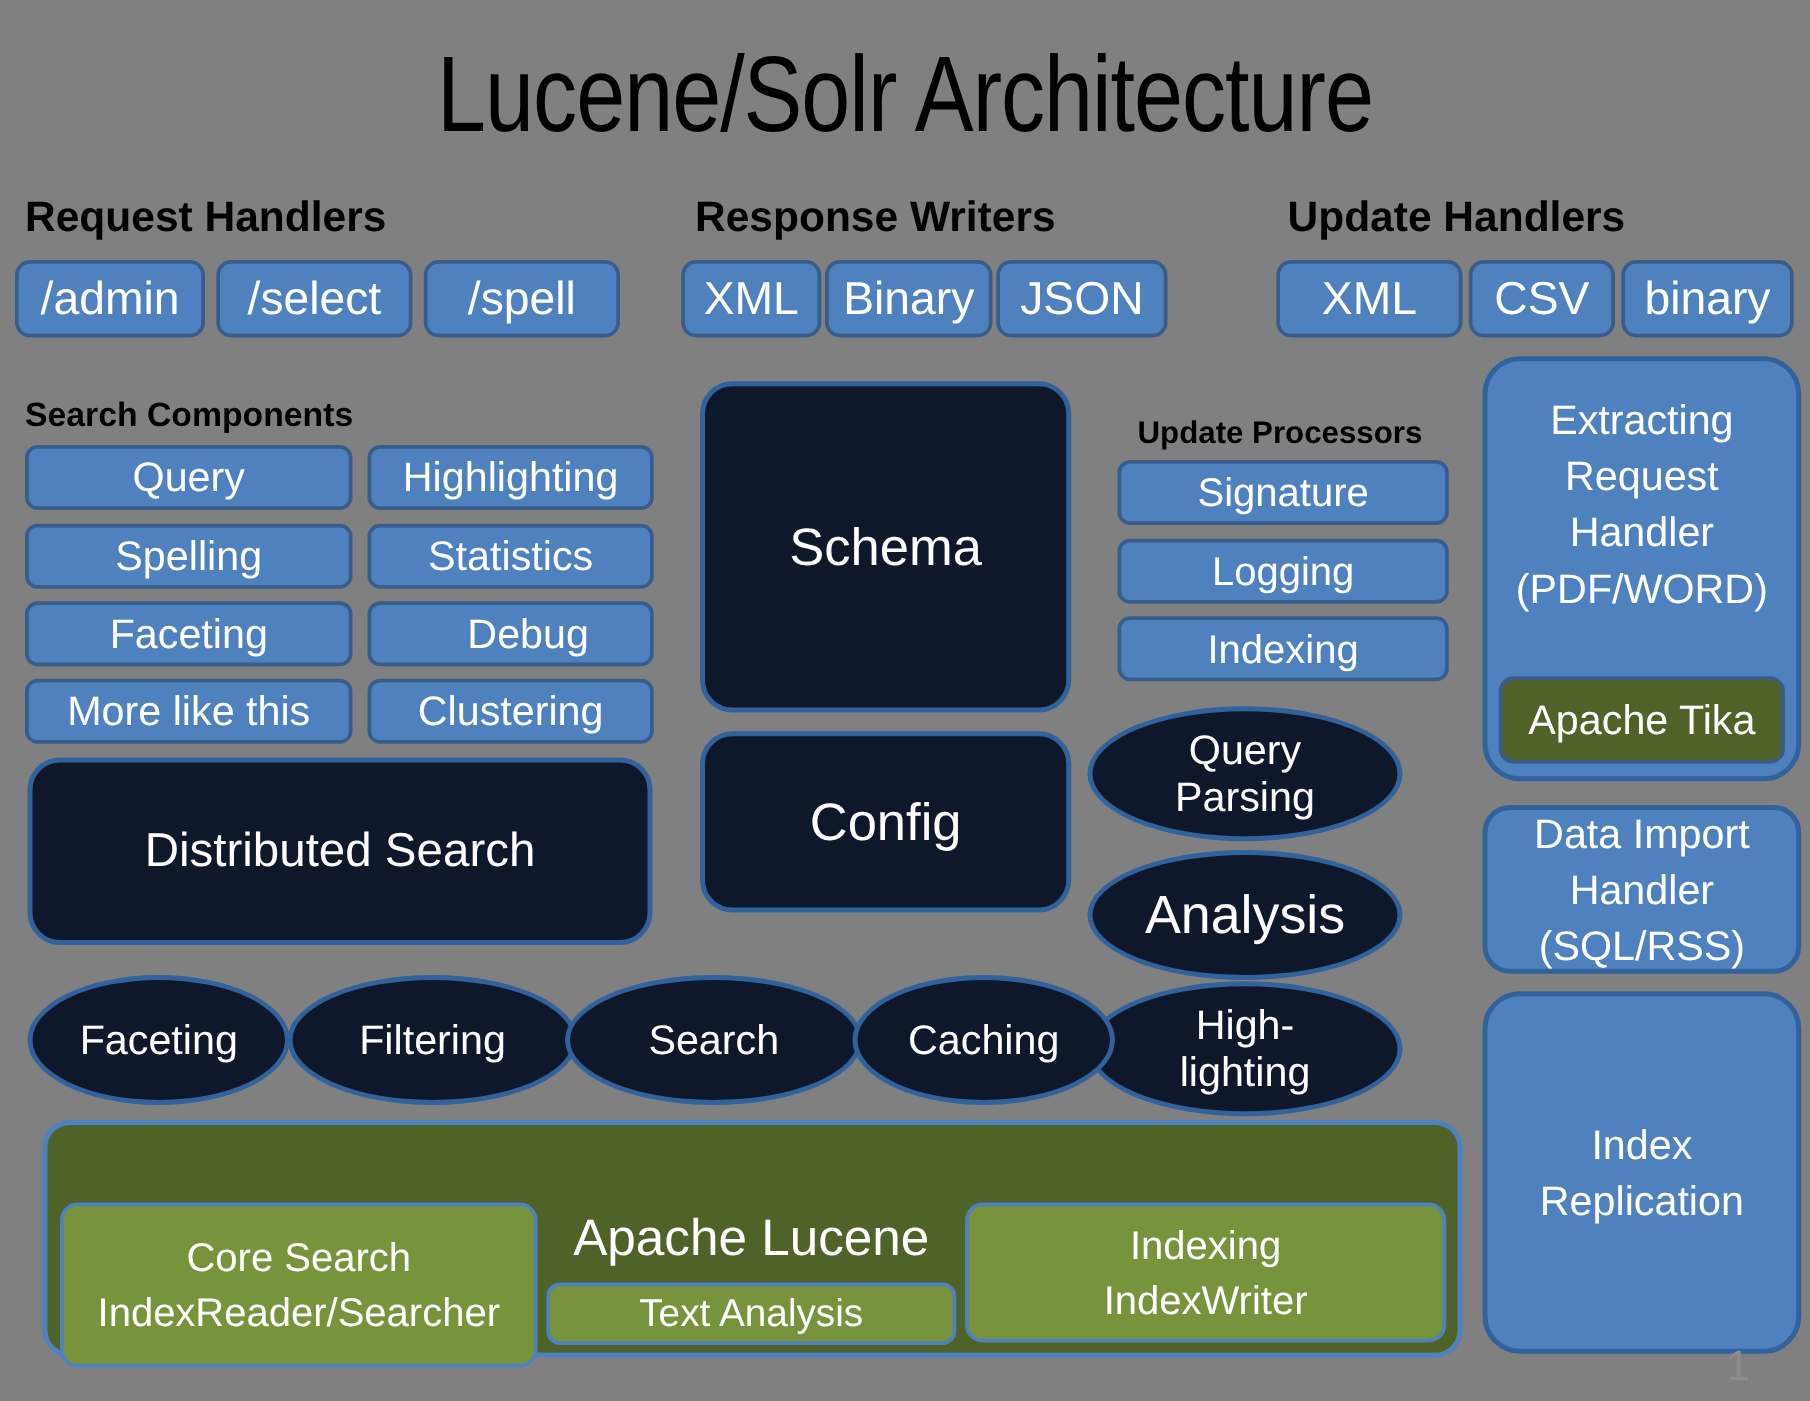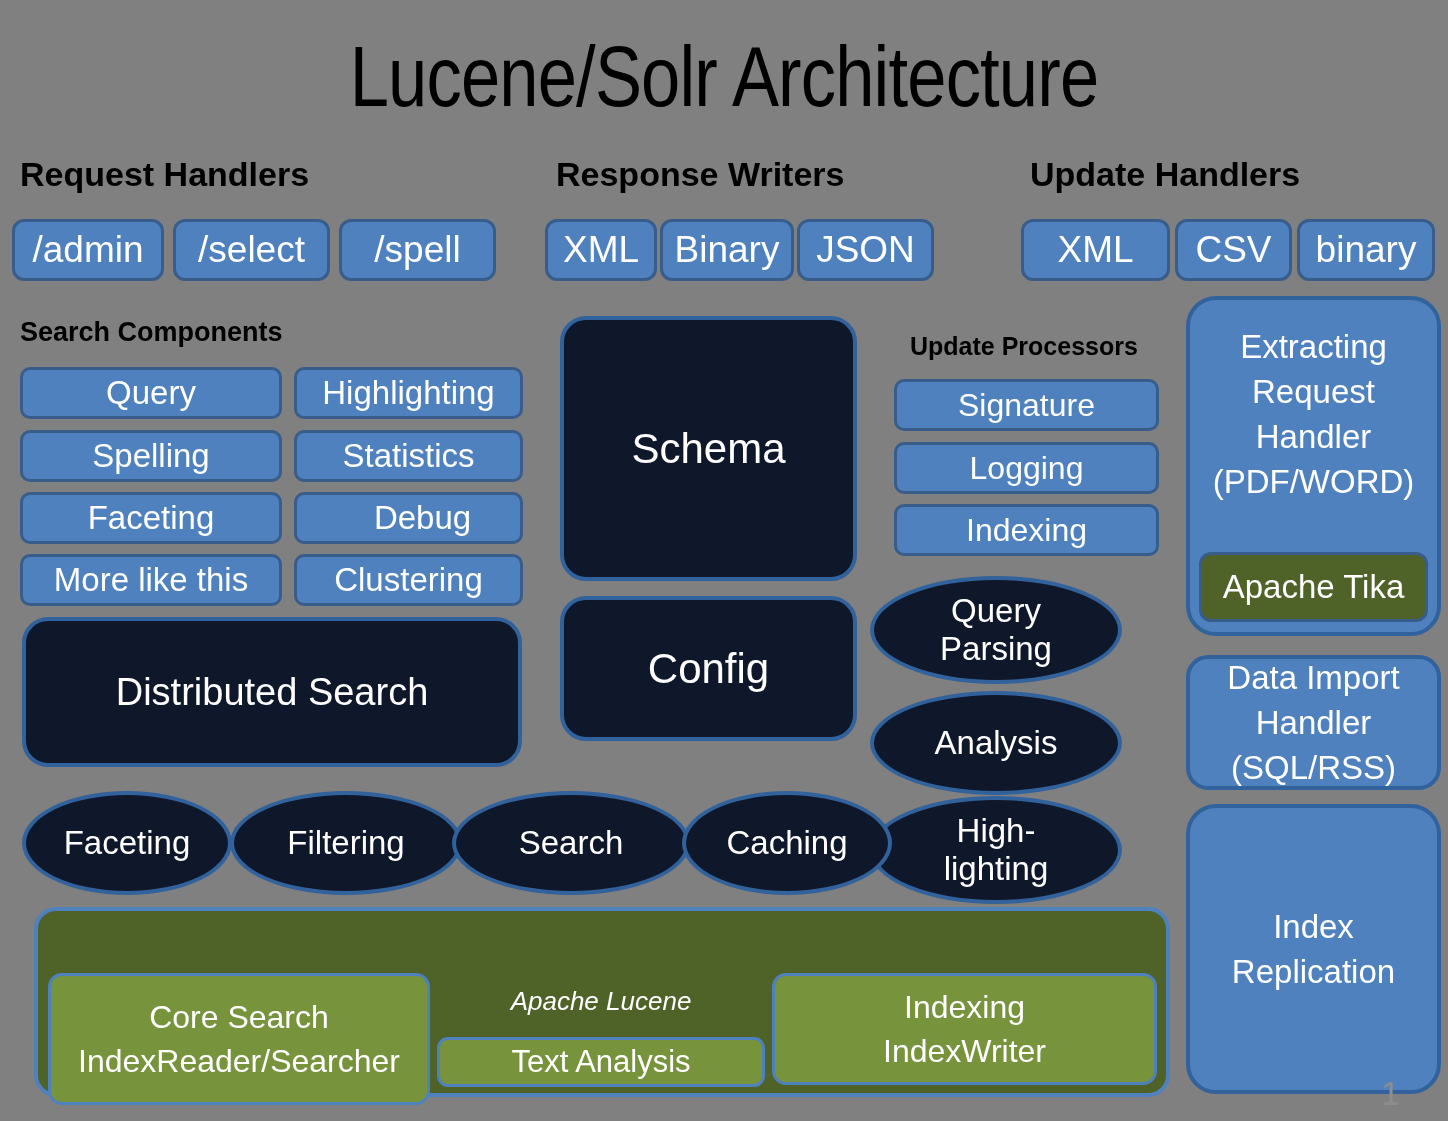--- a/index.html
+++ b/index.html
@@ -49,21 +49,20 @@
   .box {
     position: absolute;
     box-sizing: border-box;
     display: flex;
     align-items: center;
     justify-content: center;
     text-align: center;
     color: #FFFFFF;
     border-style: solid;
     white-space: pre-line;
-    margin-top: 11px;
   }
   .blue-mid {
     background: #4E81BD;
     border: 3px solid #385D8A;
   }
   .blue-light {
     background: #0f172a;
     border: 4px solid #31629C;
   }
   .green-dark {
@@ -147,21 +146,21 @@
 <div class="box blue-light soft" style="left:560px; top:305px; width:297px; height:265px; font-size:42px;">Schema</div>
 <div class="box blue-light soft" style="left:560px; top:585px; width:297px; height:145px; font-size:42px;">Config</div>
 
 <div class="caption sml" style="left:910px; top:332px;">Update Processors</div>
 <div class="box blue-mid up-chip" style="left:894px; top:368px; width:265px;">Signature</div>
 <div class="box blue-mid up-chip" style="left:894px; top:431px; width:265px;">Logging</div>
 <div class="box blue-mid up-chip" style="left:894px; top:493px; width:265px;">Indexing</div>
 
 <div class="box blue-light ellipse" style="left:870px; top:565px; width:252px; height:108px; font-size:33px; line-height:38px;">Query
 Parsing</div>
-<div class="box blue-light ellipse" style="left:870px; top:680px; width:252px; height:104px; font-size:33px; line-height:38px;">Analysis</div>
+<div class="box blue-light ellipse" style="left:870px; top:680px; width:252px; height:104px; font-size:43px; line-height:38px;">Analysis</div>
 <div class="box blue-light ellipse" style="left:870px; top:785px; width:252px; height:108px; font-size:33px; line-height:38px;">High-
 lighting</div>
 
 <div class="box blue-light ellipse" style="left:22px; top:780px; width:210px; height:104px; font-size:33px;">Faceting</div>
 <div class="box blue-light ellipse" style="left:230px; top:780px; width:232px; height:104px; font-size:33px;">Filtering</div>
 <div class="box blue-light ellipse" style="left:452px; top:780px; width:238px; height:104px; font-size:33px;">Search</div>
 <div class="box blue-light ellipse" style="left:682px; top:780px; width:210px; height:104px; font-size:33px;">Caching</div>
 
 <div class="box green-dark" style="left:1186px; top:285px; width:255px; height:340px; border-radius:30px; border:4px solid #31629C; background:#4E81BD; align-items:flex-start; justify-content:center; padding-top:24px; font-size:33px; line-height:45px;">Extracting
 Request
@@ -171,21 +170,21 @@
 
 <div class="box blue-mid" style="left:1186px; top:644px; width:255px; height:135px; border-radius:22px; border:4px solid #31629C; font-size:33px; line-height:45px;">Data Import
 Handler
 (SQL/RSS)</div>
 
 <div class="box blue-mid" style="left:1186px; top:793px; width:255px; height:290px; border-radius:30px; border:4px solid #31629C; font-size:33px; line-height:45px;">Index
 Replication</div>
 
 <div class="box green-dark" style="left:34px; top:896px; width:1136px; height:190px; border-radius:22px; border:4px solid #4E81BD; display:block;"></div>
 
-<div class="box green-light" style="left:435px; top:960px; width:332px; height:60px; border-radius:0; border:none; background:transparent; font-size:26px;font-style:italic;">Apache Lucene</div>
+<div class="box green-light" style="left:435px; top:960px; width:332px; height:60px; border-radius:0; border:none; background:transparent; font-size:41px;">Apache Lucene</div>
 
 <div class="box green-light" style="left:48px; top:962px; width:382px; height:132px; border-radius:14px; font-size:32px; line-height:44px;">Core Search
 IndexReader/Searcher</div>
 
 <div class="box green-light" style="left:437px; top:1026px; width:328px; height:50px; border-radius:11px; font-size:31px;">Text Analysis</div>
 
 <div class="box green-light" style="left:772px; top:962px; width:385px; height:112px; border-radius:14px; font-size:32px; line-height:44px;">Indexing
 IndexWriter</div>
 
 <div class="pagenum">1</div>

